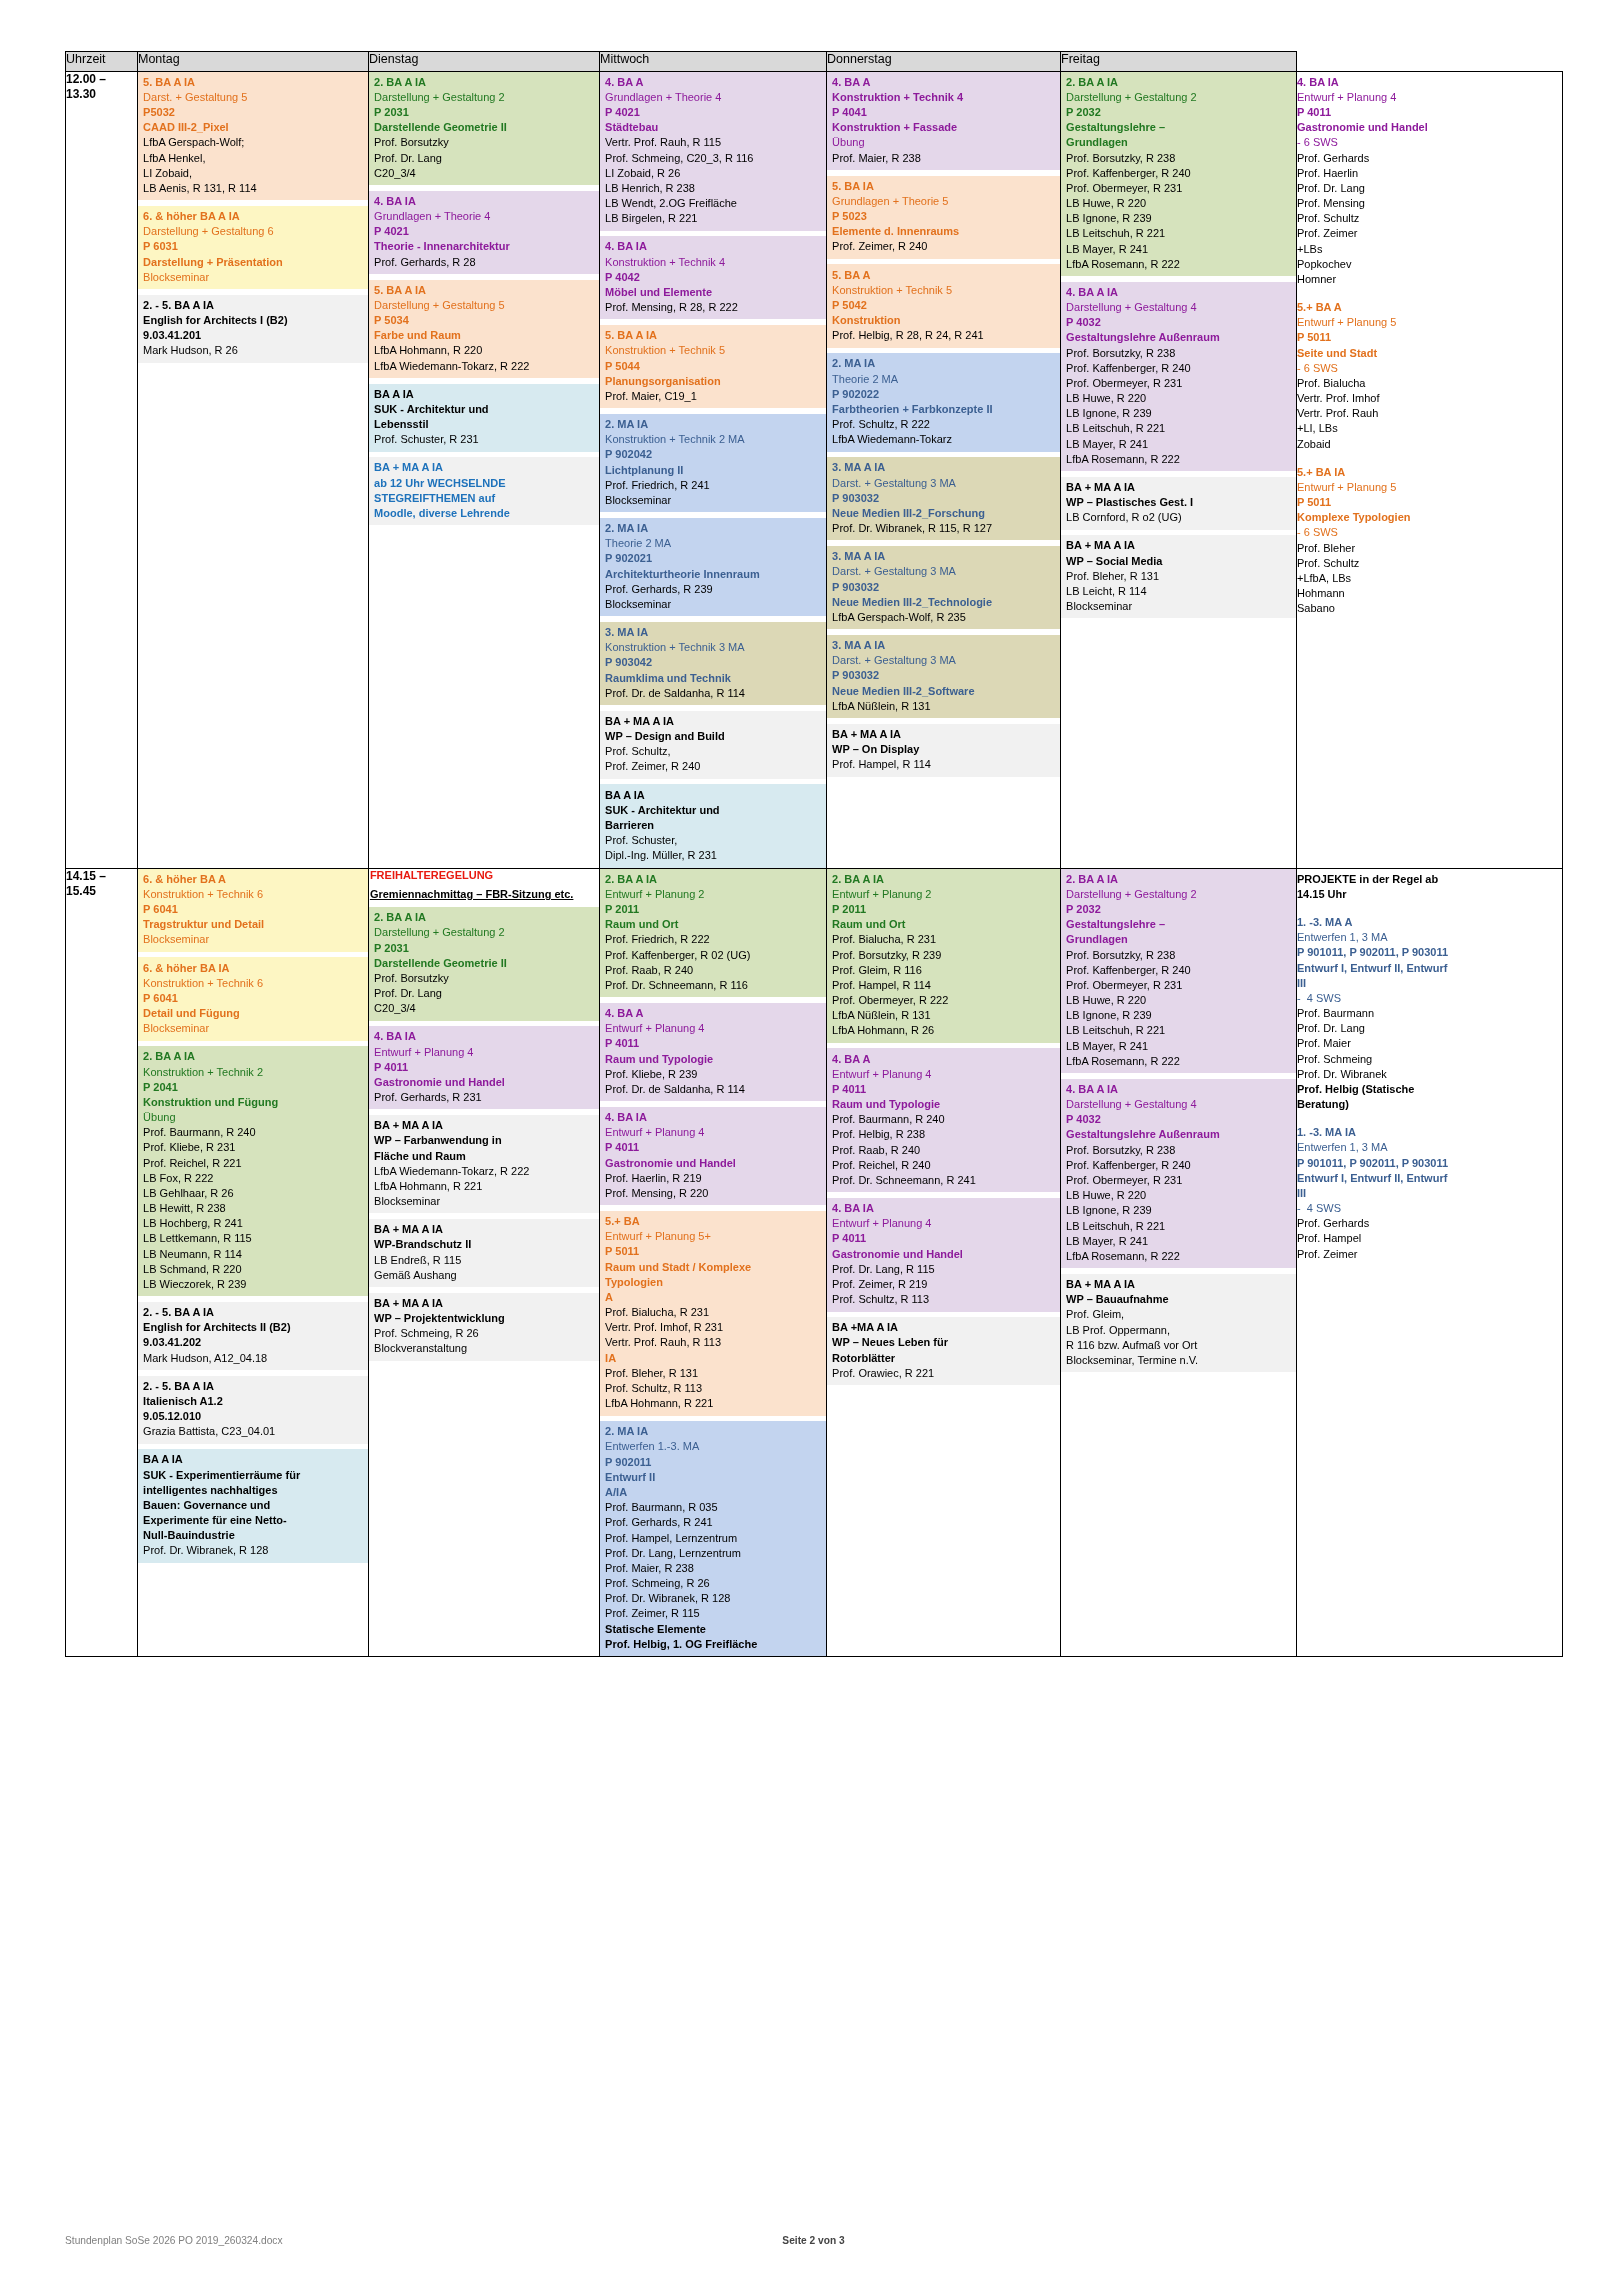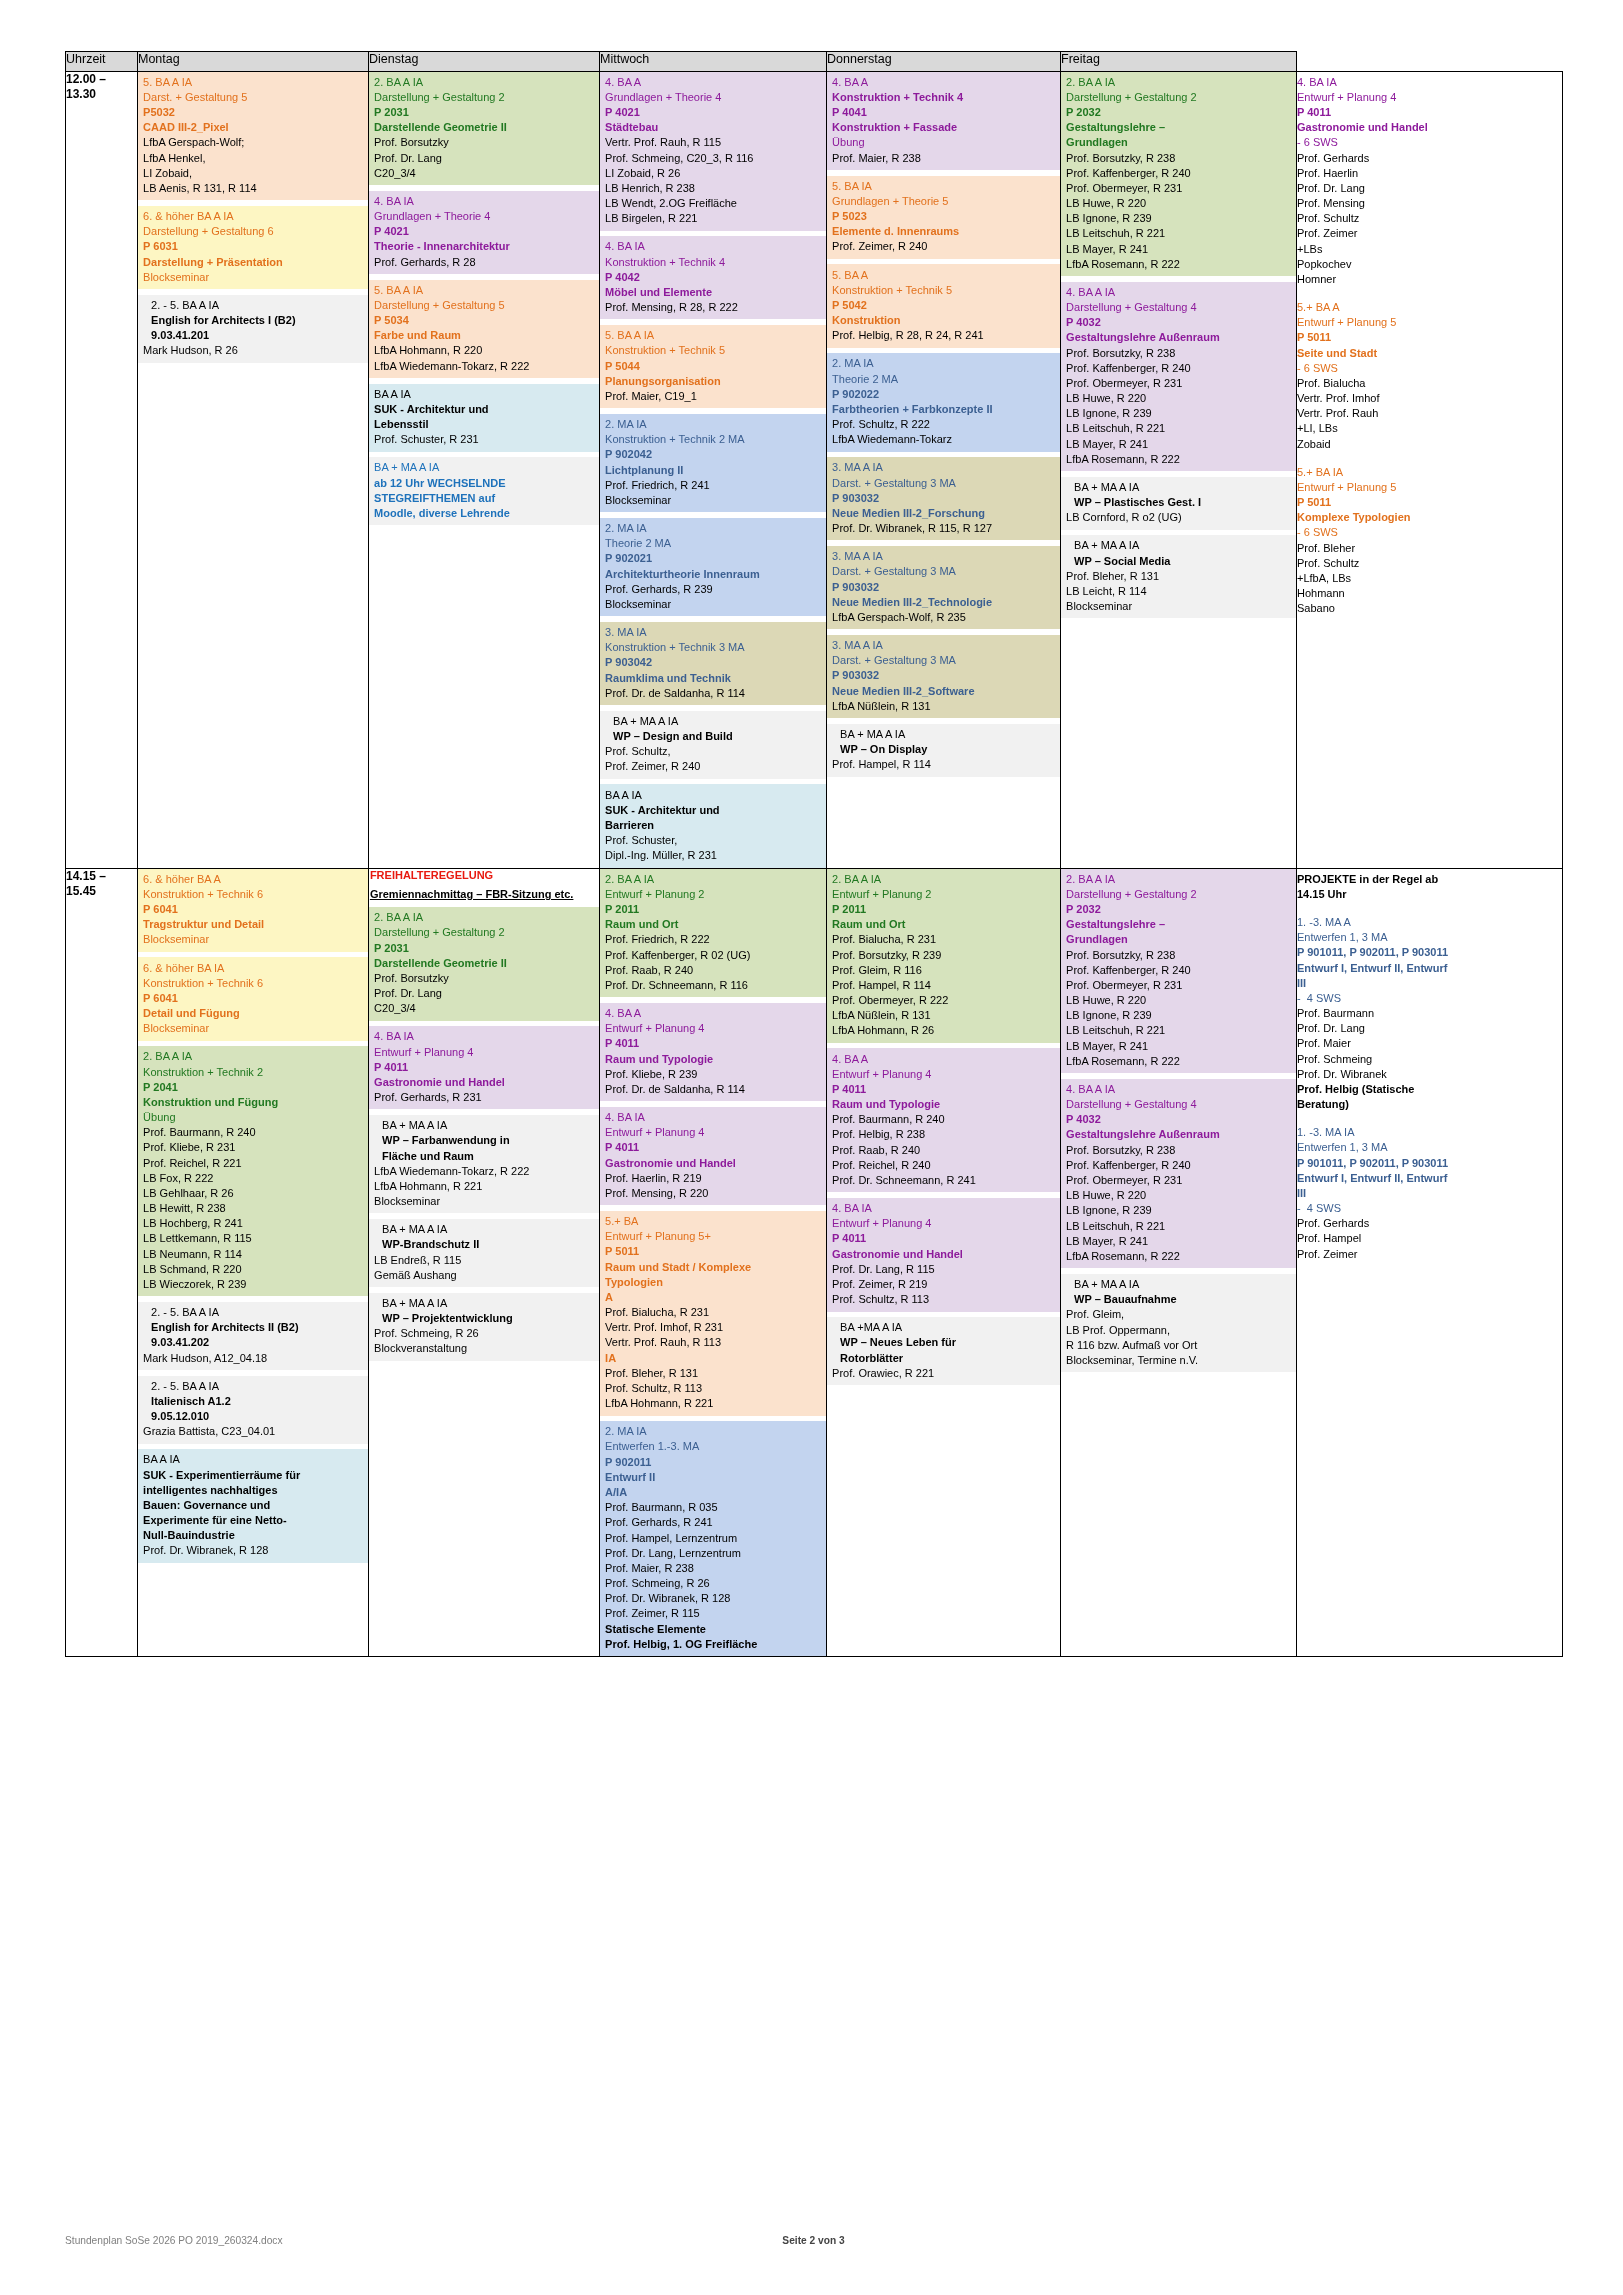--- a/index.html
+++ b/index.html
@@ -58,32 +58,32 @@
   .t-orange  .hd,.t-orange .sub,.t-orange .code,.t-orange .ttl{color:#e2711d;}
   .t-yellow  {background:#fdf6c3;}
   .t-yellow  .hd,.t-yellow .sub,.t-yellow .code,.t-yellow .ttl{color:#e2711d;}
   .t-blue    {background:#c3d4ef;}
   .t-blue    .hd,.t-blue .sub,.t-blue .code,.t-blue .ttl{color:#3b5f91;}
   .t-khaki   {background:#dcd8b6;}
   .t-khaki   .hd,.t-khaki .sub,.t-khaki .code,.t-khaki .ttl{color:#3b5f91;}
   .t-cyan    {background:#d7eaf0;}
   .t-cyan    .hd,.t-cyan .sub,.t-cyan .code,.t-cyan .ttl{color:#000;}
   .t-grey    {background:#f1f1f1;}
-  .t-grey    .hd,.t-grey .sub,.t-grey .code,.t-grey .ttl{color:#000;margin-left:8px;}
+  .t-grey    .hd,.t-grey .sub,.t-grey .code,.t-grey .ttl{color:#000;}
   .t-greyblue{background:#f1f1f1;}
   .t-greyblue .hd,.t-greyblue .sub,.t-greyblue .code,.t-greyblue .ttl{color:#1e72bb;}
   .t-plain   {background:transparent;padding-left:0;}
   .t-plain   .hd,.t-plain .sub,.t-plain .code,.t-plain .ttl{color:#8d1a9b;}
   .t-plain-o {background:transparent;padding-left:0;}
   .t-plain-o .hd,.t-plain-o .sub,.t-plain-o .code,.t-plain-o .ttl{color:#e2711d;}
   .t-plain-bl{background:transparent;padding-left:0;}
   .t-plain-bl .hd,.t-plain-bl .sub,.t-plain-bl .code,.t-plain-bl .ttl{color:#3b5f91;}
   .t-plain-k {background:transparent;padding-left:0;color:#000;}
 
-  .hd{font-weight:normal;}
+  .hd{font-weight:bold;}
   .sub{font-weight:400;}
   .code{font-weight:bold;}
   .ttl{font-weight:bold;}
   .plainline{color:#000;font-weight:400;}
   .boldblack{color:#000;font-weight:bold;}
 
   .freihalte{color:#e8190f;font-weight:bold;font-size:11px;display:block;margin:0 0 6.5px 0.9px;}
   .gremien{color:#000;font-weight:bold;font-size:11px;text-decoration:underline;display:block;line-height:1.4;margin:0 0 4.6px 0.9px;}
 
   .footer{

